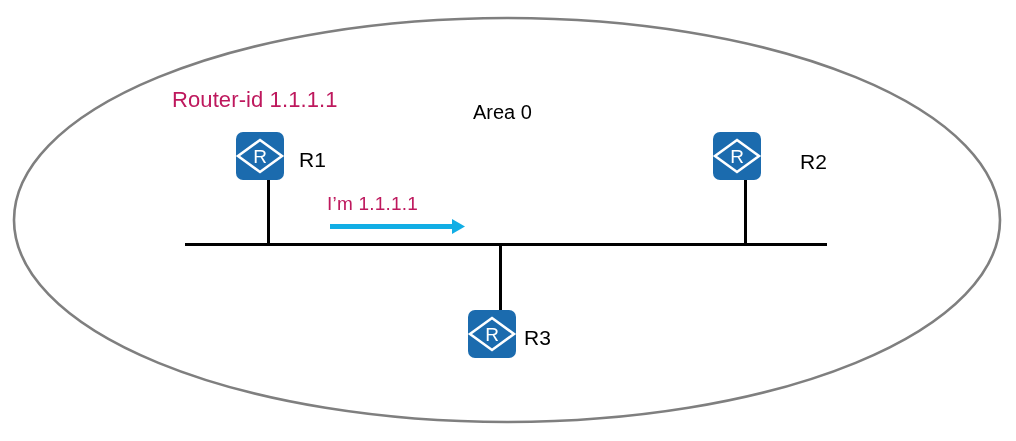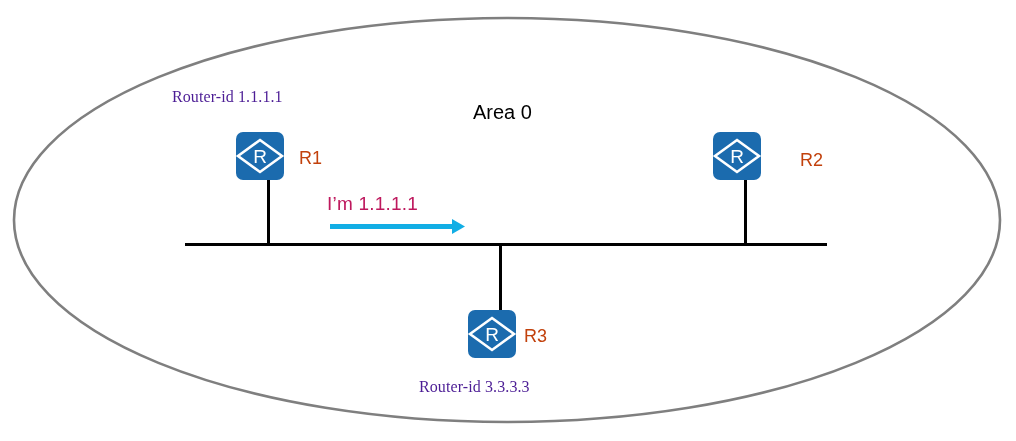--- a/index.html
+++ b/index.html
@@ -23,32 +23,31 @@
     top: 0;
     width: 1016px;
     height: 441px;
   }
   .lbl {
     position: absolute;
     white-space: nowrap;
     line-height: 1;
   }
   .routerid-label {
-    font-size: 16px;
-    color: #4c1d95;
+    font-size: 22px;
+    color: #be185d;
     letter-spacing: 0.1px;
-    font-family: Liberation Serif, serif;
   }
   .area-label {
     font-size: 20px;
     color: #000000;
   }
   .node-name {
-    font-size: 18px;
-    color: #c2410c;
+    font-size: 21px;
+    color: #000000;
     text-align: center;
   }
   .hello-label {
     font-size: 19px;
     color: #be185d;
     letter-spacing: 0.2px;
   }
 </style>
 </head>
 <body>
@@ -97,15 +96,14 @@
 
 
   <div class="lbl node-name" style="left:299px; top:149px;">R1</div>
 
   <div class="lbl node-name" style="left:783px; top:151px;margin-left:17px;">R2</div>
 
   <div class="lbl hello-label" style="left:327px; top:194px;">I’m 1.1.1.1</div>
 
   <div class="lbl node-name" style="left:524px; top:327px;">R3</div>
 
-  <div class="lbl routerid-label" style="left:419px; top:379px;">Router-id 3.3.3.3</div>
 
 </div>
 
 </body></html>

